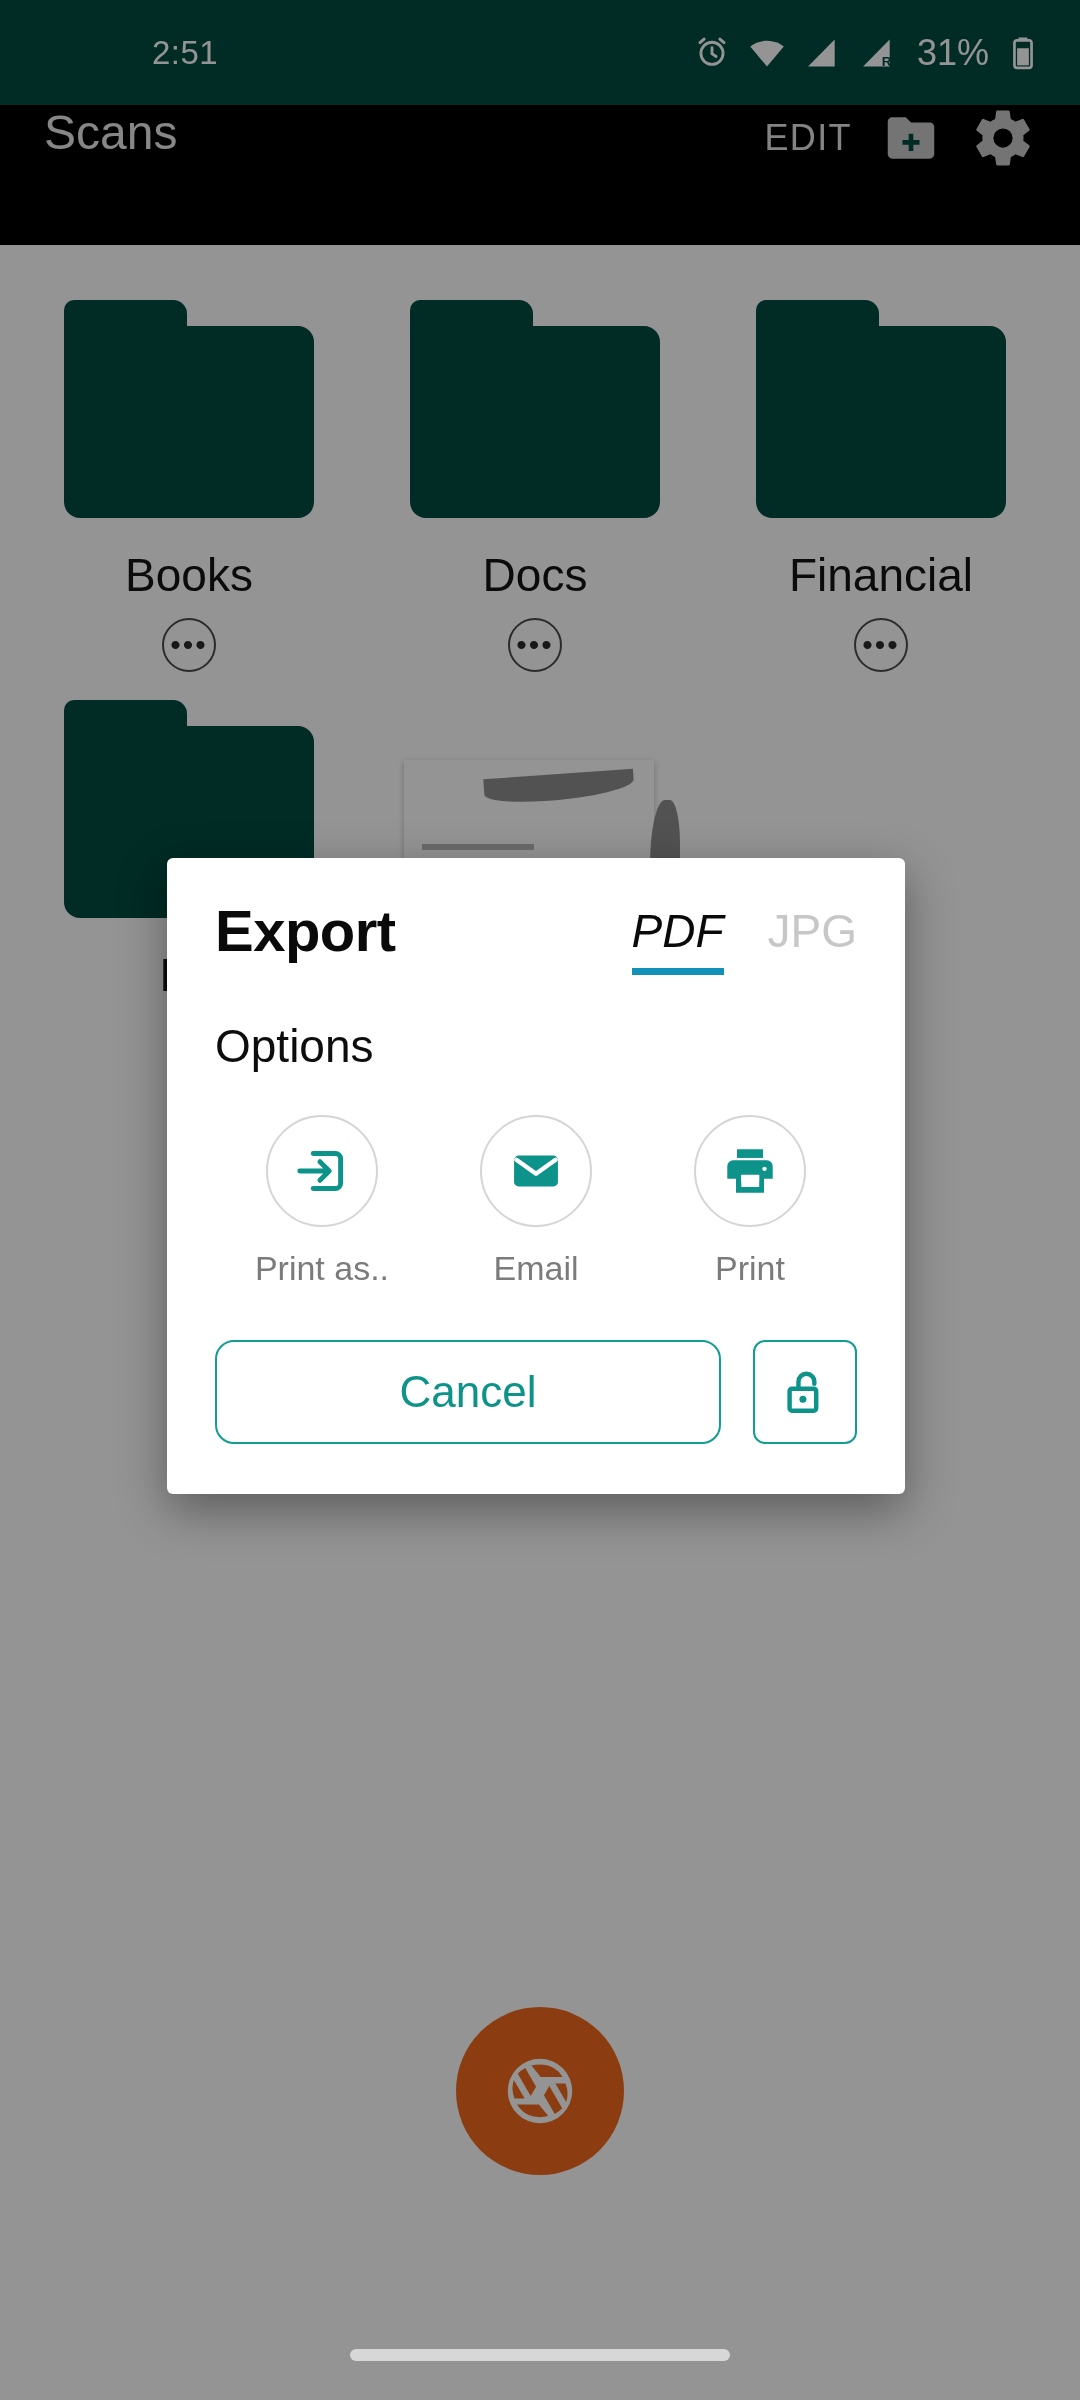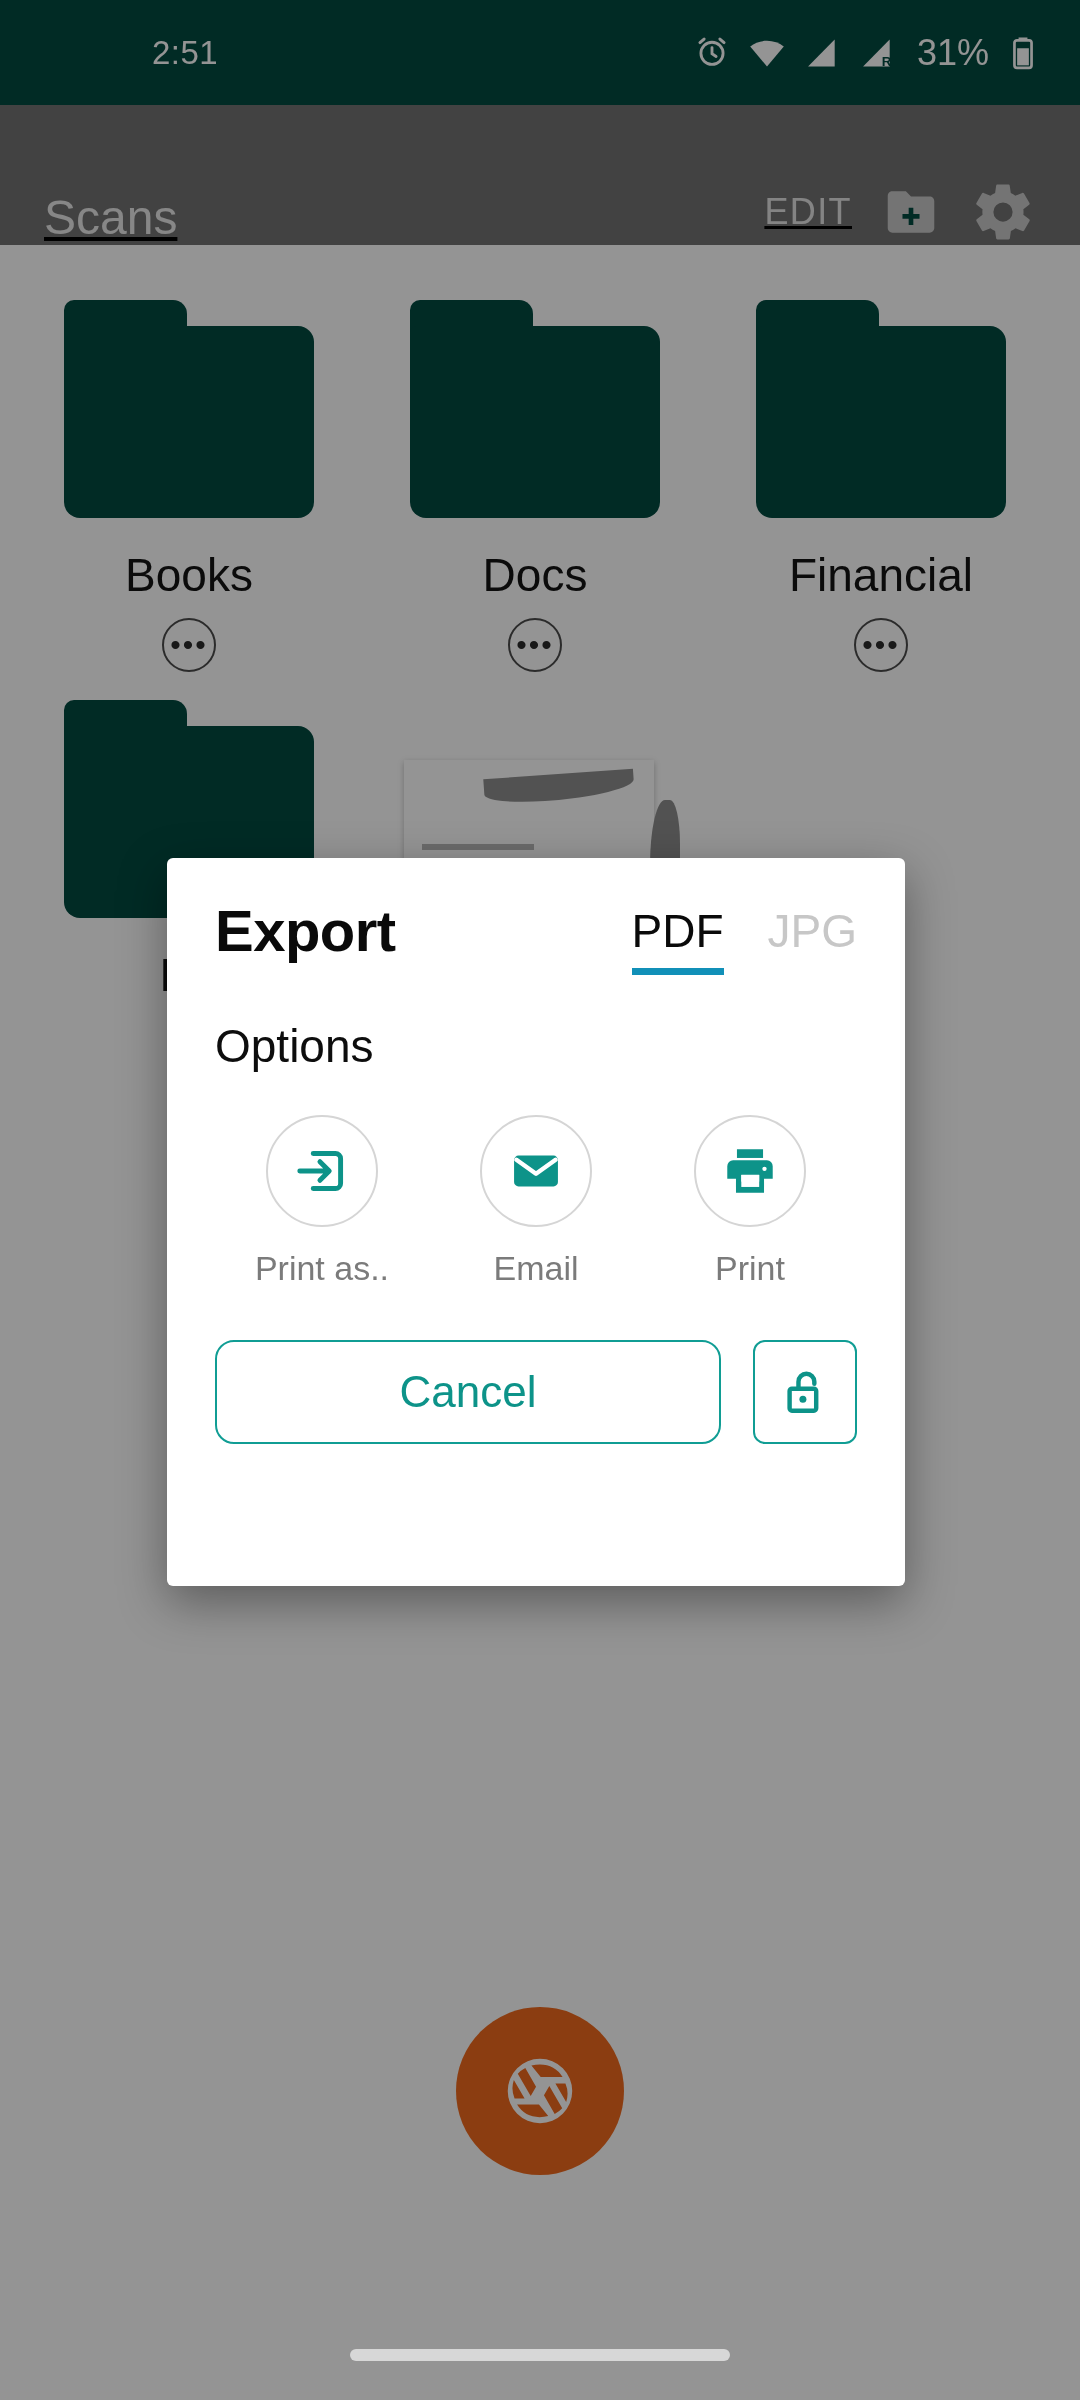--- a/index.html
+++ b/index.html
@@ -33,24 +33,23 @@
     margin-left: 152px; letter-spacing: 0.5px;
   }
   #status-icons {
     display: flex; align-items: center; gap: 17px;
   }
   .sicon { display: block; }
   #battery-pct { font-size: 36px; color: #ffffff; margin-left: 4px; }
 
   #appbar {
     position: absolute; top: 105px; left: 0; right: 0; height: 140px;
-    background: #737373;
-    display: flex; align-items: flex-end;
+    background: #000000;
+    display: flex; align-items: flex-start;
     padding: 0 44px 0 44px;
-    text-decoration: underline;
   }
   #appbar-title {
     font-size: 48px; color: #e9e9e9; font-weight: 400;
   }
   #appbar-actions {
     margin-left: auto; display: flex; align-items: center; gap: 28px;
   }
   #edit-btn { font-size: 36px; color: #e4e4e4; letter-spacing: 1.4px; }
 
   #content {
@@ -114,21 +113,21 @@
   }
 
   
   #scrim {
     position: absolute; inset: 0; background: rgba(0,0,0,0.42);
   }
 
   
   #dialog {
     position: absolute; left: 167px; top: 858px;
-    width: 738px; height: 728px;
+    width: 738px; height: 636px;
     background: #ffffff;
     border-radius: 6px;
     box-shadow: 0 16px 48px rgba(0,0,0,0.38);
     padding: 44px 48px 10px 48px;
   }
   #dialog-header {
     display: flex; align-items: flex-start;
   }
   #dialog-title {
     font-size: 58px; font-weight: 700; color: #0a0a0a; letter-spacing: -0.5px;
@@ -136,21 +135,21 @@
   }
   #format-tabs {
     margin-left: auto; display: flex; align-items: flex-start; gap: 44px;
     padding-top: 2px;
   }
   .fmt-tab {
     font-size: 46px; color: #0a0a0a; padding-bottom: 10px;
     border-bottom: 7px solid transparent;
   }
   .fmt-tab.inactive { color: #c7c7c7; }
-  .fmt-tab.active { border-bottom-color: #1190B8; }
+  .fmt-tab.active { border-bottom-color: #1190B8; font-style: italic; }
 
   #options-label {
     margin-top: 44px; font-size: 46px; color: #0d0d0d; font-weight: 400;
   }
 
   #options-row {
     margin-top: 42px; display: flex; gap: 0;
   }
   .opt {
     width: 214px; display: flex; flex-direction: column; align-items: center;

